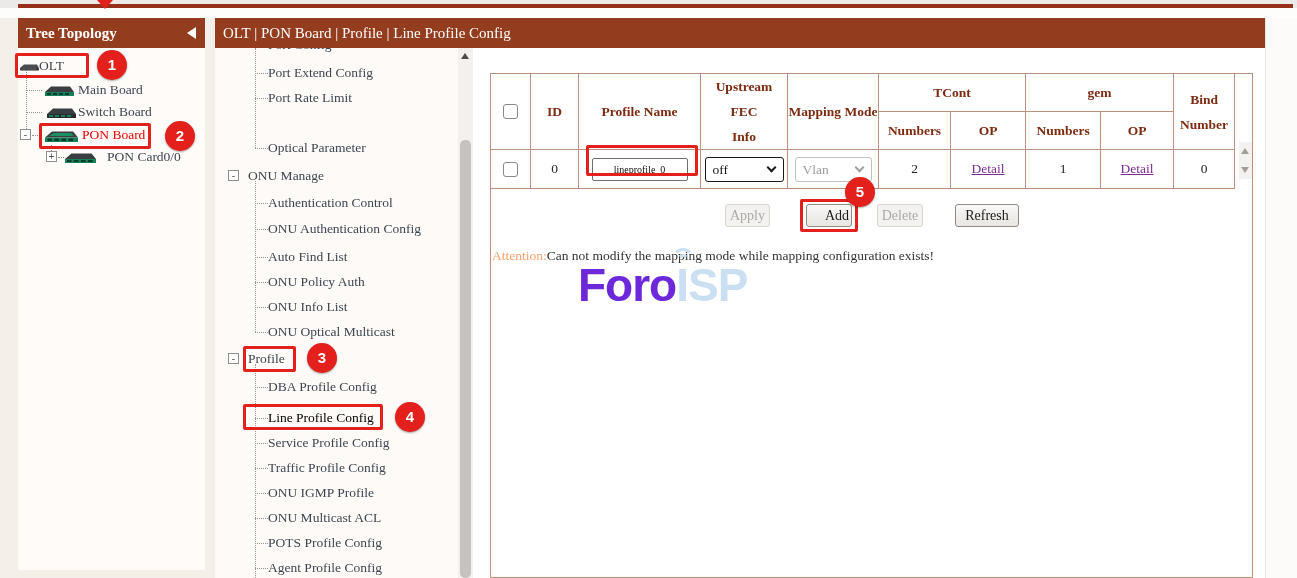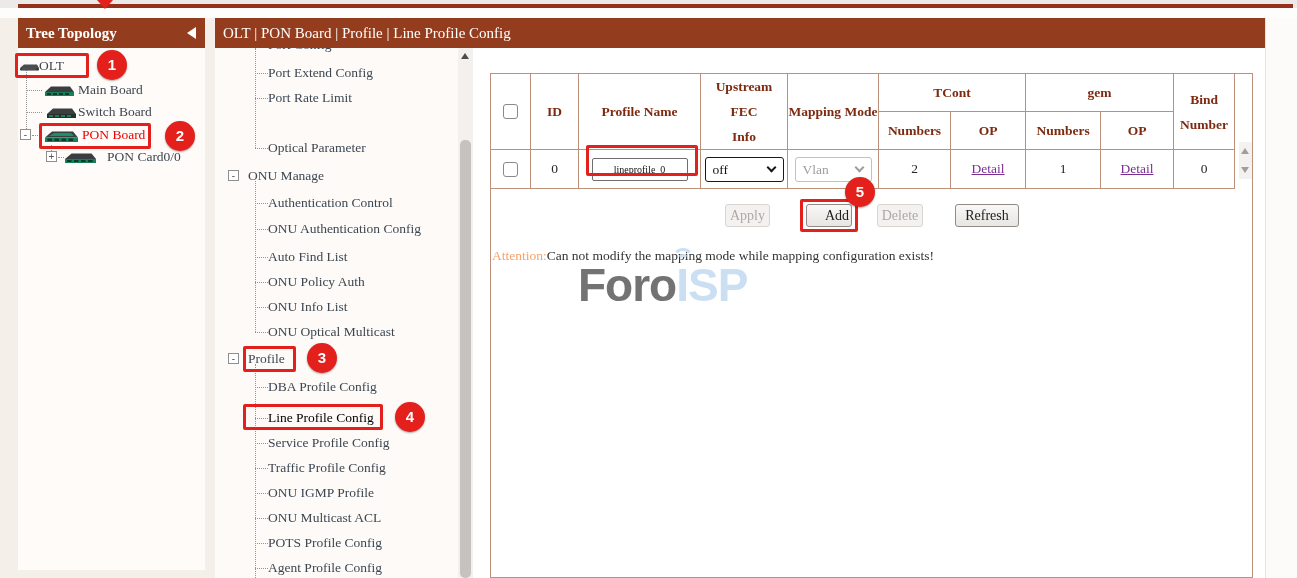--- a/index.html
+++ b/index.html
@@ -93,21 +93,21 @@
   .btn { position:absolute; height:23px; line-height:21px; text-align:center;
     font-family:"Liberation Serif",serif; font-size:14px; color:#1c1c1c;
     background:linear-gradient(#f9f8f7,#e8e5e2); border:1px solid #8f8b87; border-radius:3px; cursor:pointer; }
   .btn.disabled { background:#f4f2f1; border-color:#d9d5d1; color:#ada9a4; cursor:default; }
 
   
   .attention { left:492px; top:248px; width:740px; font-size:13.5px; color:#333; white-space:nowrap; }
   .attention .att-label { color:#f6a26b; }
   .watermark { left:578px; top:258px; font-family:"Liberation Sans",sans-serif; font-weight:bold;
     font-size:46px; letter-spacing:-1px; display:flex; }
-  .wm-gray { color:#737373; }
+  .wm-gray { color:#6d28d9; }
   .wm-blue { color:#cbdff3; }
   .wm-i { position:relative; }
   .wm-arc { position:absolute; border:3px solid transparent; border-top-color:#cbdff3; border-radius:50%; }
   .arc1 { width:12px; height:12px; left:1px; top:-4px; }
   .arc2 { width:22px; height:22px; left:-4px; top:-10px; }
 
   
   .rbox { position:absolute; border:3px solid #e3201b; border-radius:2px; z-index:40; }
   .circ { position:absolute; width:30px; height:30px; border-radius:50%; background:#e3201b; color:#fff;
     font-family:"Liberation Sans",sans-serif; font-weight:bold; font-size:15px; line-height:30px;

